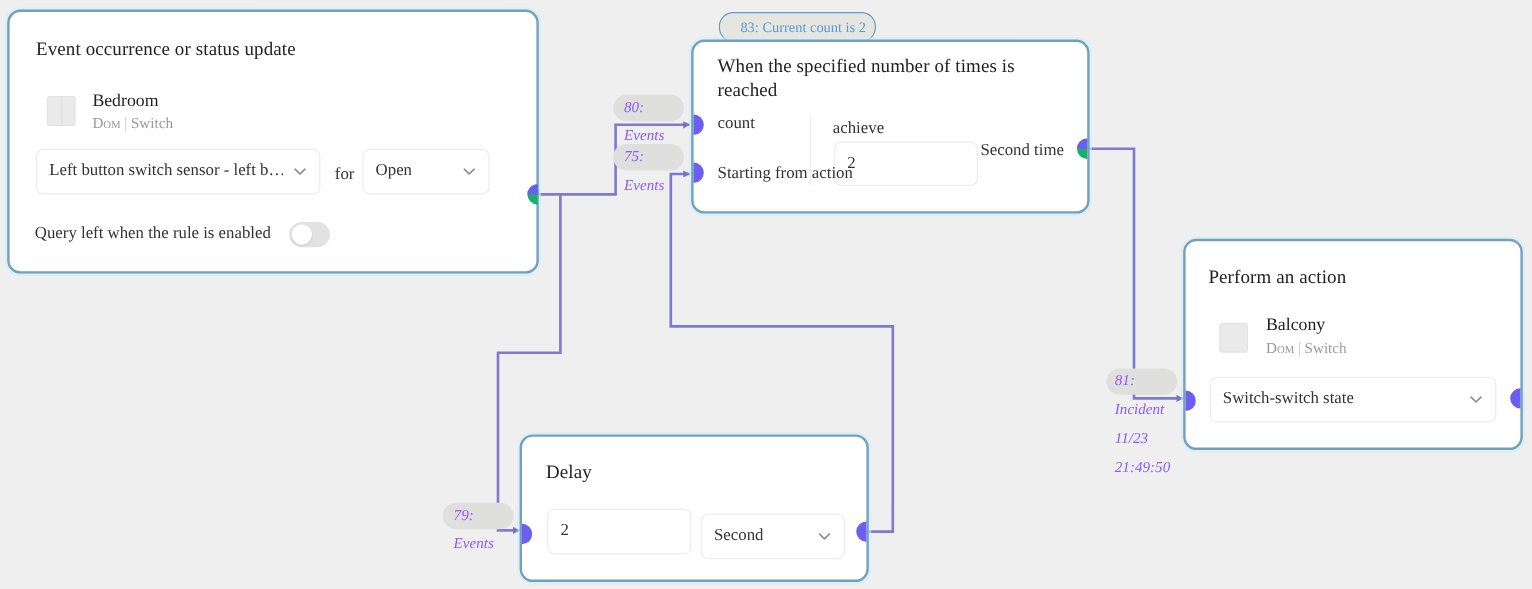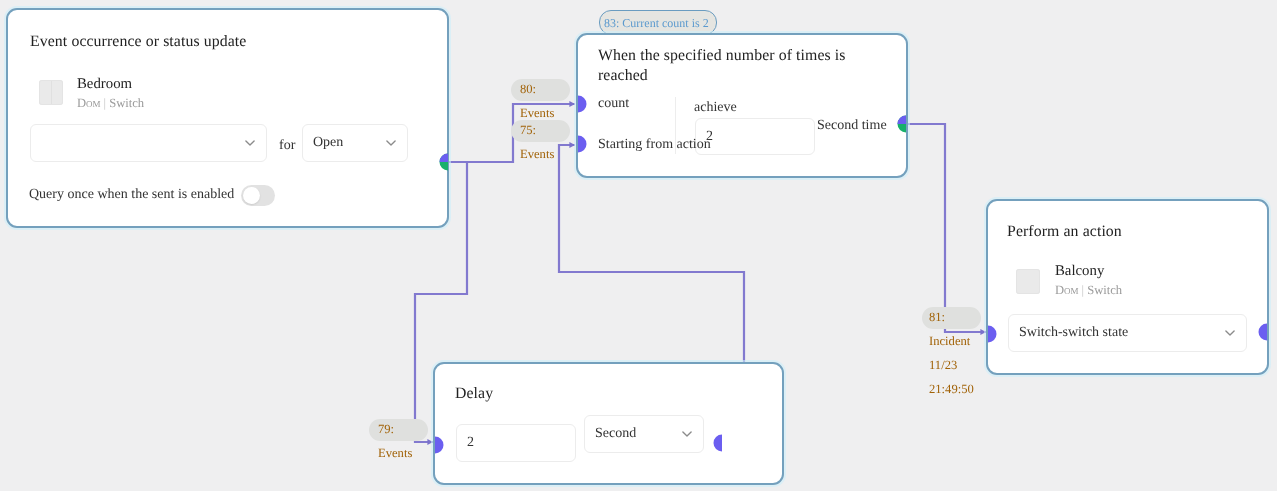--- a/index.html
+++ b/index.html
@@ -65,21 +65,21 @@
     display:flex;align-items:center;box-sizing:border-box;white-space:nowrap;
   }
   .badge.outlined{border:1.2px solid #6a9cc0;background:#e5e5e1;}
 
   
   .elabel{position:absolute;white-space:nowrap;}
   .elabel .pill{
     position:absolute;left:0;top:0;background:#dfe0de;border-radius:11px;
     box-sizing:border-box;
   }
-  .elabel .ln{position:absolute;color:#a16207;font-size:12.6px;line-height:13px;white-space:nowrap;}
+  .elabel .ln{position:absolute;color:#8b5cf6;font-size:12.6px;line-height:13px;white-space:nowrap;font-style:italic;}
 
   .divline{position:absolute;background:#ededed;width:1px;}
 </style>
 </head>
 <body>
 
 <div id="canvas">
 
   <svg id="edges" viewBox="0 0 1277 491">
     <defs>
@@ -127,50 +127,51 @@
 
     <div class="dev-icon" style="left:31px;top:70px;width:24px;height:25px;">
       <div class="divider"></div>
     </div>
     <div class="dev-name" style="left:69px;top:66px;">Bedroom</div>
     <div class="dev-meta" style="left:69px;top:86px;">
       <span class="smallcaps">Dom</span><span class="sep">|</span><span>Switch</span>
     </div>
 
     <div class="field" style="left:22px;top:114px;width:237px;height:38px;">
+      <div class="val" style="max-width:195px;">Left button switch sensor - left b…</div>
       <div class="chev" style="right:11px;">
           <svg viewBox="0 0 10 6">
             <path d="M0.9,1 L5,5 L9.1,1" fill="none" stroke="#8b8b8b" stroke-width="1.35" stroke-linecap="round" stroke-linejoin="round"></path>
           </svg>
         </div>
     </div>
     <div class="plain" style="left:271px;top:127px;">for</div>
     <div class="field" style="left:294px;top:114px;width:106px;height:38px;">
       <div class="val">Open</div>
       <div class="chev" style="right:11px;">
           <svg viewBox="0 0 10 6">
             <path d="M0.9,1 L5,5 L9.1,1" fill="none" stroke="#8b8b8b" stroke-width="1.35" stroke-linecap="round" stroke-linejoin="round"></path>
           </svg>
         </div>
     </div>
 
-    <div class="plain" style="left:21px;top:176px;">Query once when the sent is enabled</div>
+    <div class="plain" style="left:21px;top:176px;">Query left when the rule is enabled</div>
     <div class="toggle" style="left:233px;top:175px;width:34px;height:21px;">
       <div class="knob" style="width:17px;height:17px;"></div>
     </div>
 
     <div class="port" style="left:421px;top:142px;">
       <svg viewBox="0 0 20 20" width="20" height="20">
         <path d="M19,1.5 A8.5,8.5 0 0 0 19,18.5 Z" fill="#17b06b"></path>
         <path d="M19,1.5 A8.5,8.5 0 0 0 10.5,10 L19,10 Z" fill="#6b5ef0"></path>
       </svg>
     </div>
   </div>
 
-  <div class="badge outlined" style="left:599px;top:10px;height:25px;padding:0 7px 0 4px;">83: Current count is 2</div>
+  <div class="badge outlined" style="left:599px;top:10px;height:25px;padding:0 7px 0 17px;">83: Current count is 2</div>
   <div class="node" style="left:576px;top:33px;width:332px;height:145px;">
     <div class="node-title" style="left:20px;top:11px;width:260px;">When the specified number of times is reached</div>
     <div class="plain" style="left:20px;top:60px;">count</div>
     <div class="plain" style="left:20px;top:101px;">Starting from action</div>
     <div class="divline" style="left:97px;top:62px;height:57px;"></div>
     <div class="plain" style="left:116px;top:64px;">achieve</div>
     <div class="field" style="left:117px;top:83px;width:120px;height:37px;">
       <div class="val">2</div>
     </div>
     <div class="plain" style="left:239px;top:82px;">Second time</div>
@@ -213,26 +214,26 @@
           <path d="M1,1.5 A8.5,8.5 0 0 1 1,18.5 Z" fill="#6b5ef0"></path>
         </svg>
     </div>
     <div class="port" style="left:260px;top:121px;">
       <svg viewBox="0 0 20 20" width="20" height="20">
           <path d="M19,1.5 A8.5,8.5 0 0 0 19,18.5 Z" fill="#6b5ef0"></path>
         </svg>
     </div>
   </div>
 
-  <div class="node" style="left:433px;top:362px;width:351px;height:123px;font-family:Liberation Serif, serif;">
+  <div class="node" style="left:433px;top:362px;width:291px;height:123px;font-family:Liberation Serif, serif;">
     <div class="node-title" style="left:20px;top:20px;">Delay</div>
     <div class="field" style="left:21px;top:60px;width:120px;height:38px;">
       <div class="val">2</div>
     </div>
-    <div class="field" style="left:149px;top:51px;width:120px;height:38px;">
+    <div class="field" style="left:149px;top:64px;width:120px;height:38px;">
       <div class="val">Second</div>
       <div class="chev" style="right:11px;">
           <svg viewBox="0 0 10 6">
             <path d="M0.9,1 L5,5 L9.1,1" fill="none" stroke="#8b8b8b" stroke-width="1.35" stroke-linecap="round" stroke-linejoin="round"></path>
           </svg>
         </div>
     </div>
     <div class="port" style="left:-1px;top:71px;">
       <svg viewBox="0 0 20 20" width="20" height="20">
           <path d="M1,1.5 A8.5,8.5 0 0 1 1,18.5 Z" fill="#6b5ef0"></path>

